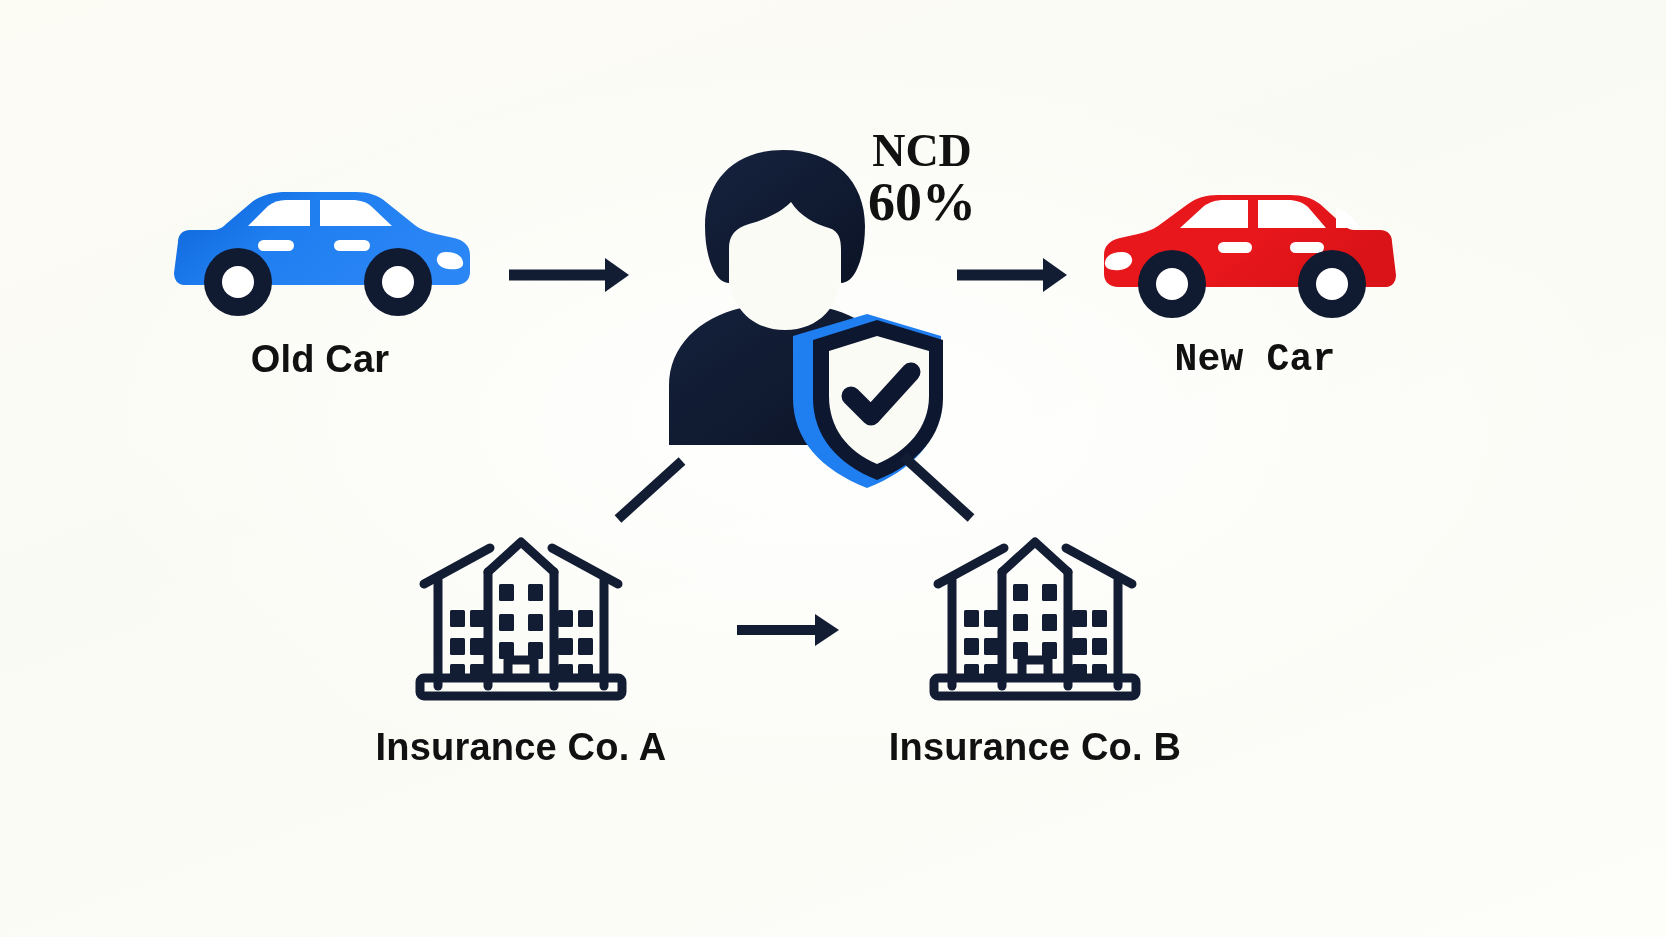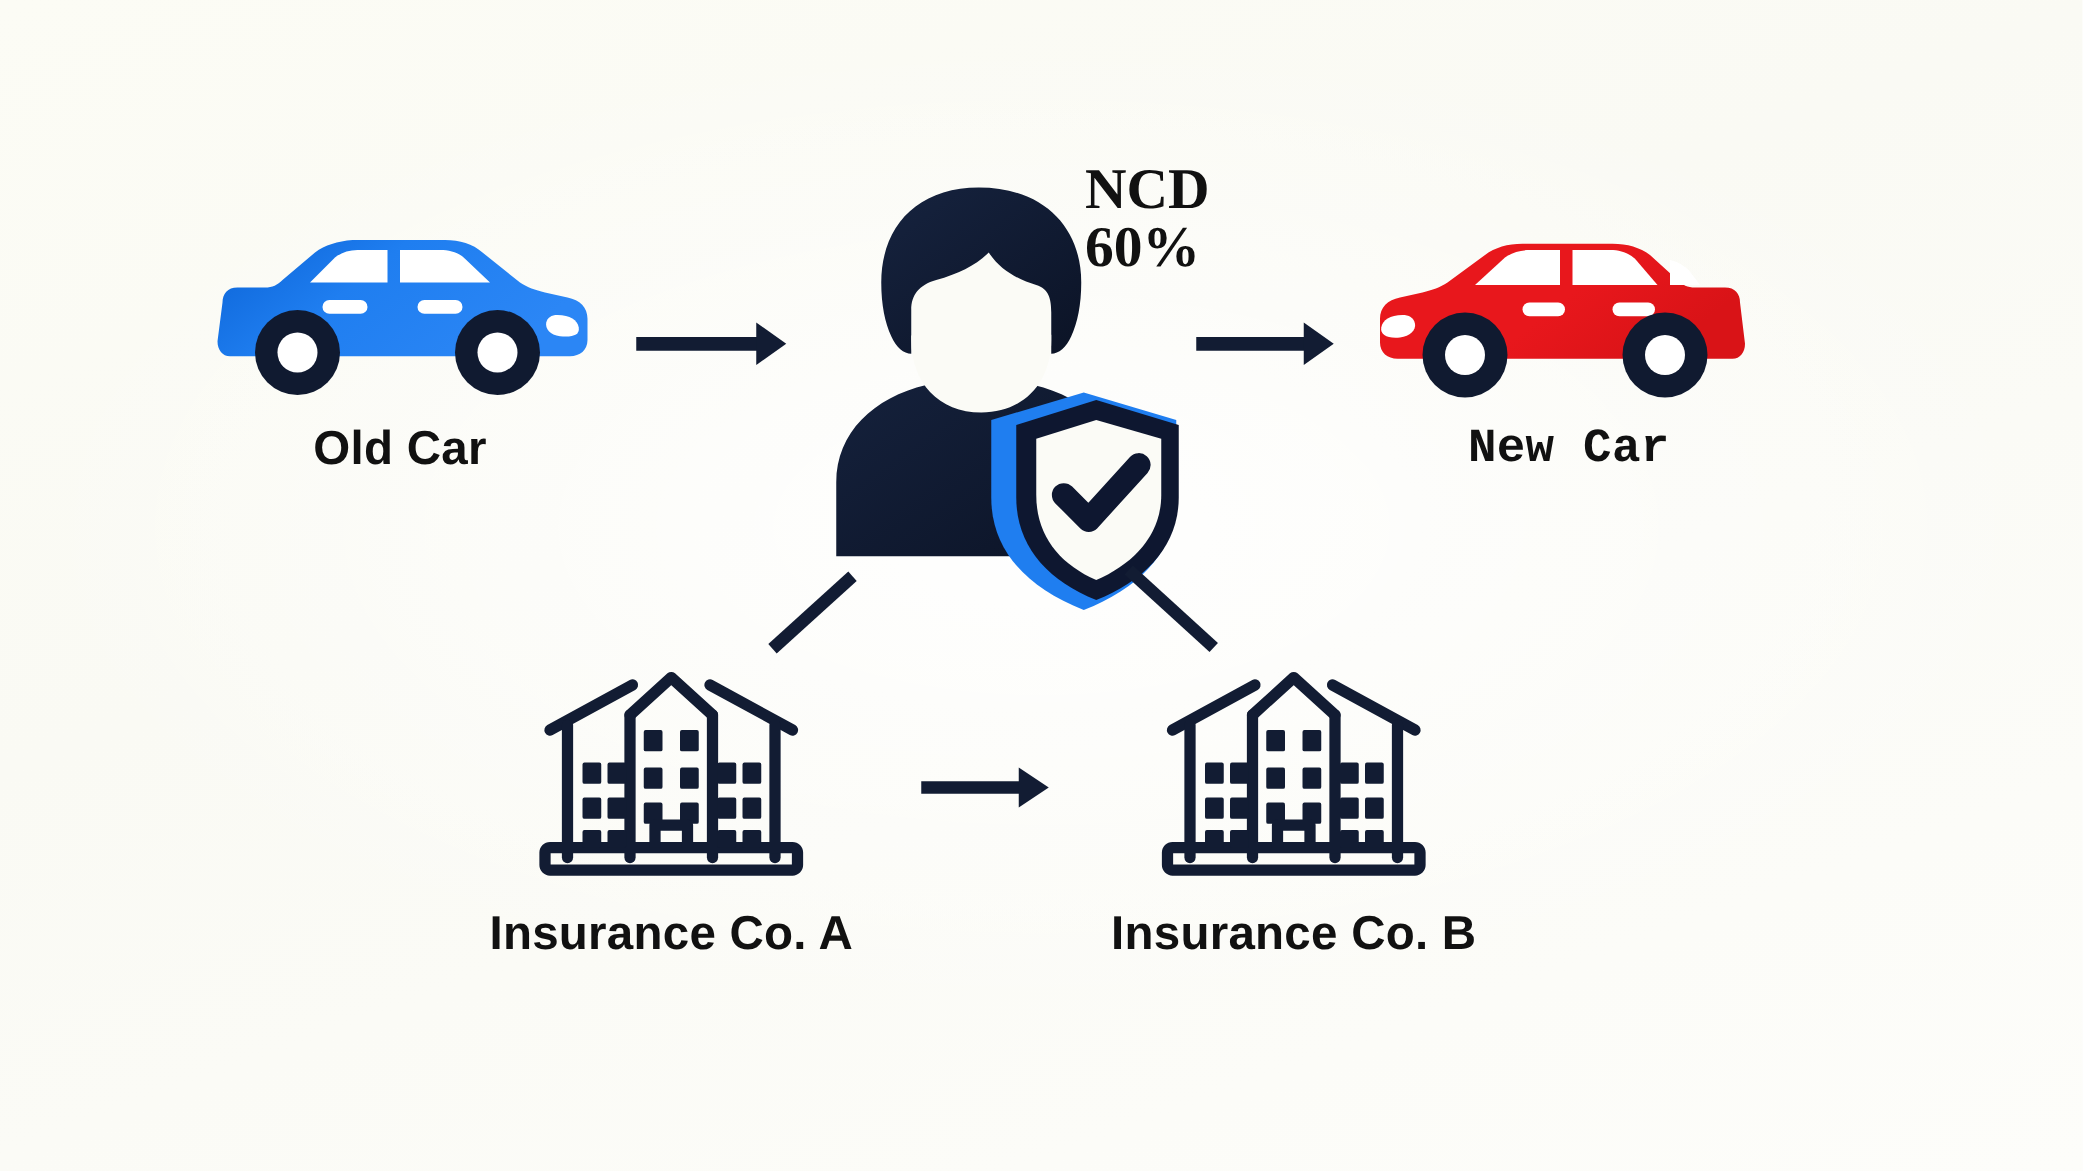--- a/index.html
+++ b/index.html
@@ -42,21 +42,21 @@
   }
   .ncd-text {
     position: absolute;
     font-family: "Liberation Serif", serif;
     font-weight: bold;
     color: #111111;
     line-height: 1.02;
     white-space: nowrap;
   }
   .ncd-line1 { font-size: 46px; text-align: center; }
-  .ncd-line2 { font-size: 46px; }
+  .ncd-line2 { font-size: 54px; }
   svg { display: block; overflow: visible; }
 </style>
 </head>
 <body>
 
 <div id="canvas">
 
   <div class="node" style="left:160px; top:180px; width:320px; height:140px;">
     <svg width="320" height="140" viewBox="0 0 320 140" aria-hidden="true">
       <defs>
@@ -201,21 +201,21 @@
       <line x1="72" y1="6" x2="8" y2="64" stroke="#121c33" stroke-width="10" stroke-linecap="butt"></line>
     </svg>
   </div>
 
   <div class="node" style="left:895px; top:450px; width:85px; height:75px;">
     <svg width="85" height="75" viewBox="0 0 85 75" aria-hidden="true">
       <line x1="8" y1="6" x2="76" y2="68" stroke="#121c33" stroke-width="10" stroke-linecap="butt"></line>
     </svg>
   </div>
 
-  <div class="node" style="left:432px; top:528px; width:210px; height:175px;">
+  <div class="node" style="left:416px; top:528px; width:210px; height:175px;">
     <svg width="210" height="175" viewBox="0 0 210 175" aria-hidden="true">
       <g fill="none" stroke="#121c33" stroke-width="9" stroke-linecap="round" stroke-linejoin="round">
 
         <path d="M8,56 L74,20"></path>
 
         <path d="M202,56 L136,20"></path>
 
         <path d="M72,44 L105,14 L138,44"></path>
 
         <path d="M22,52 L22,158"></path>

